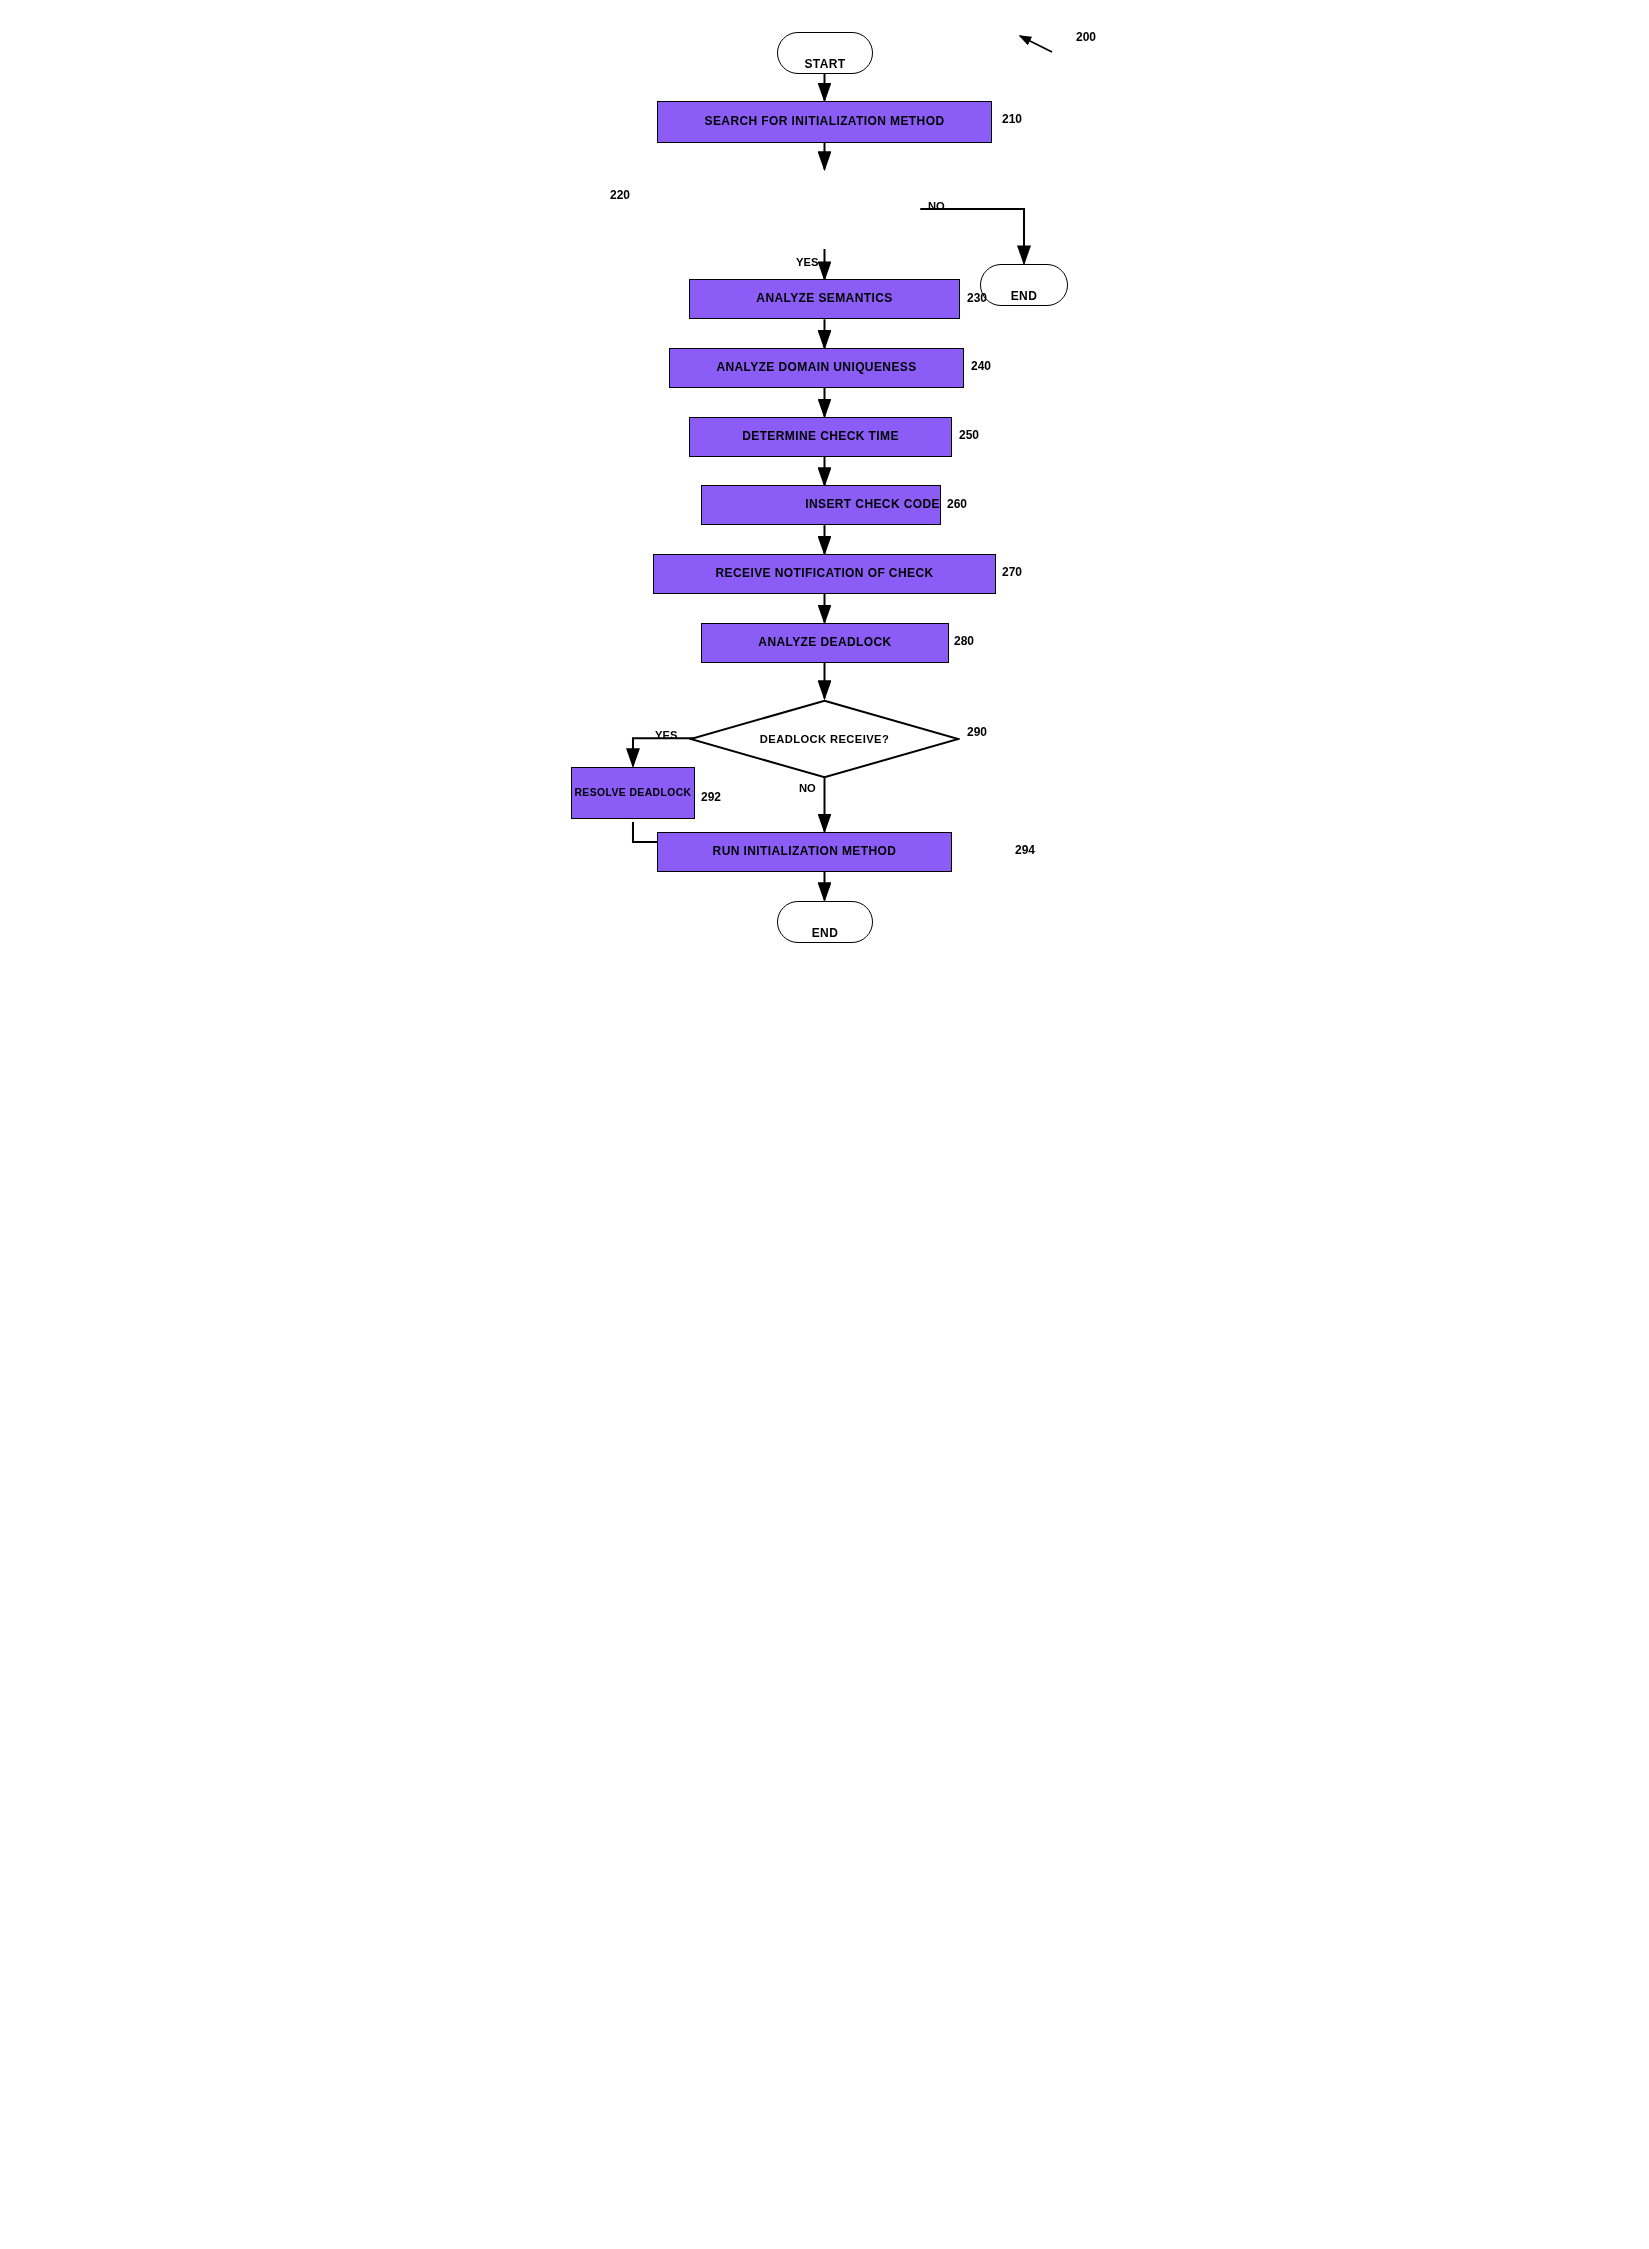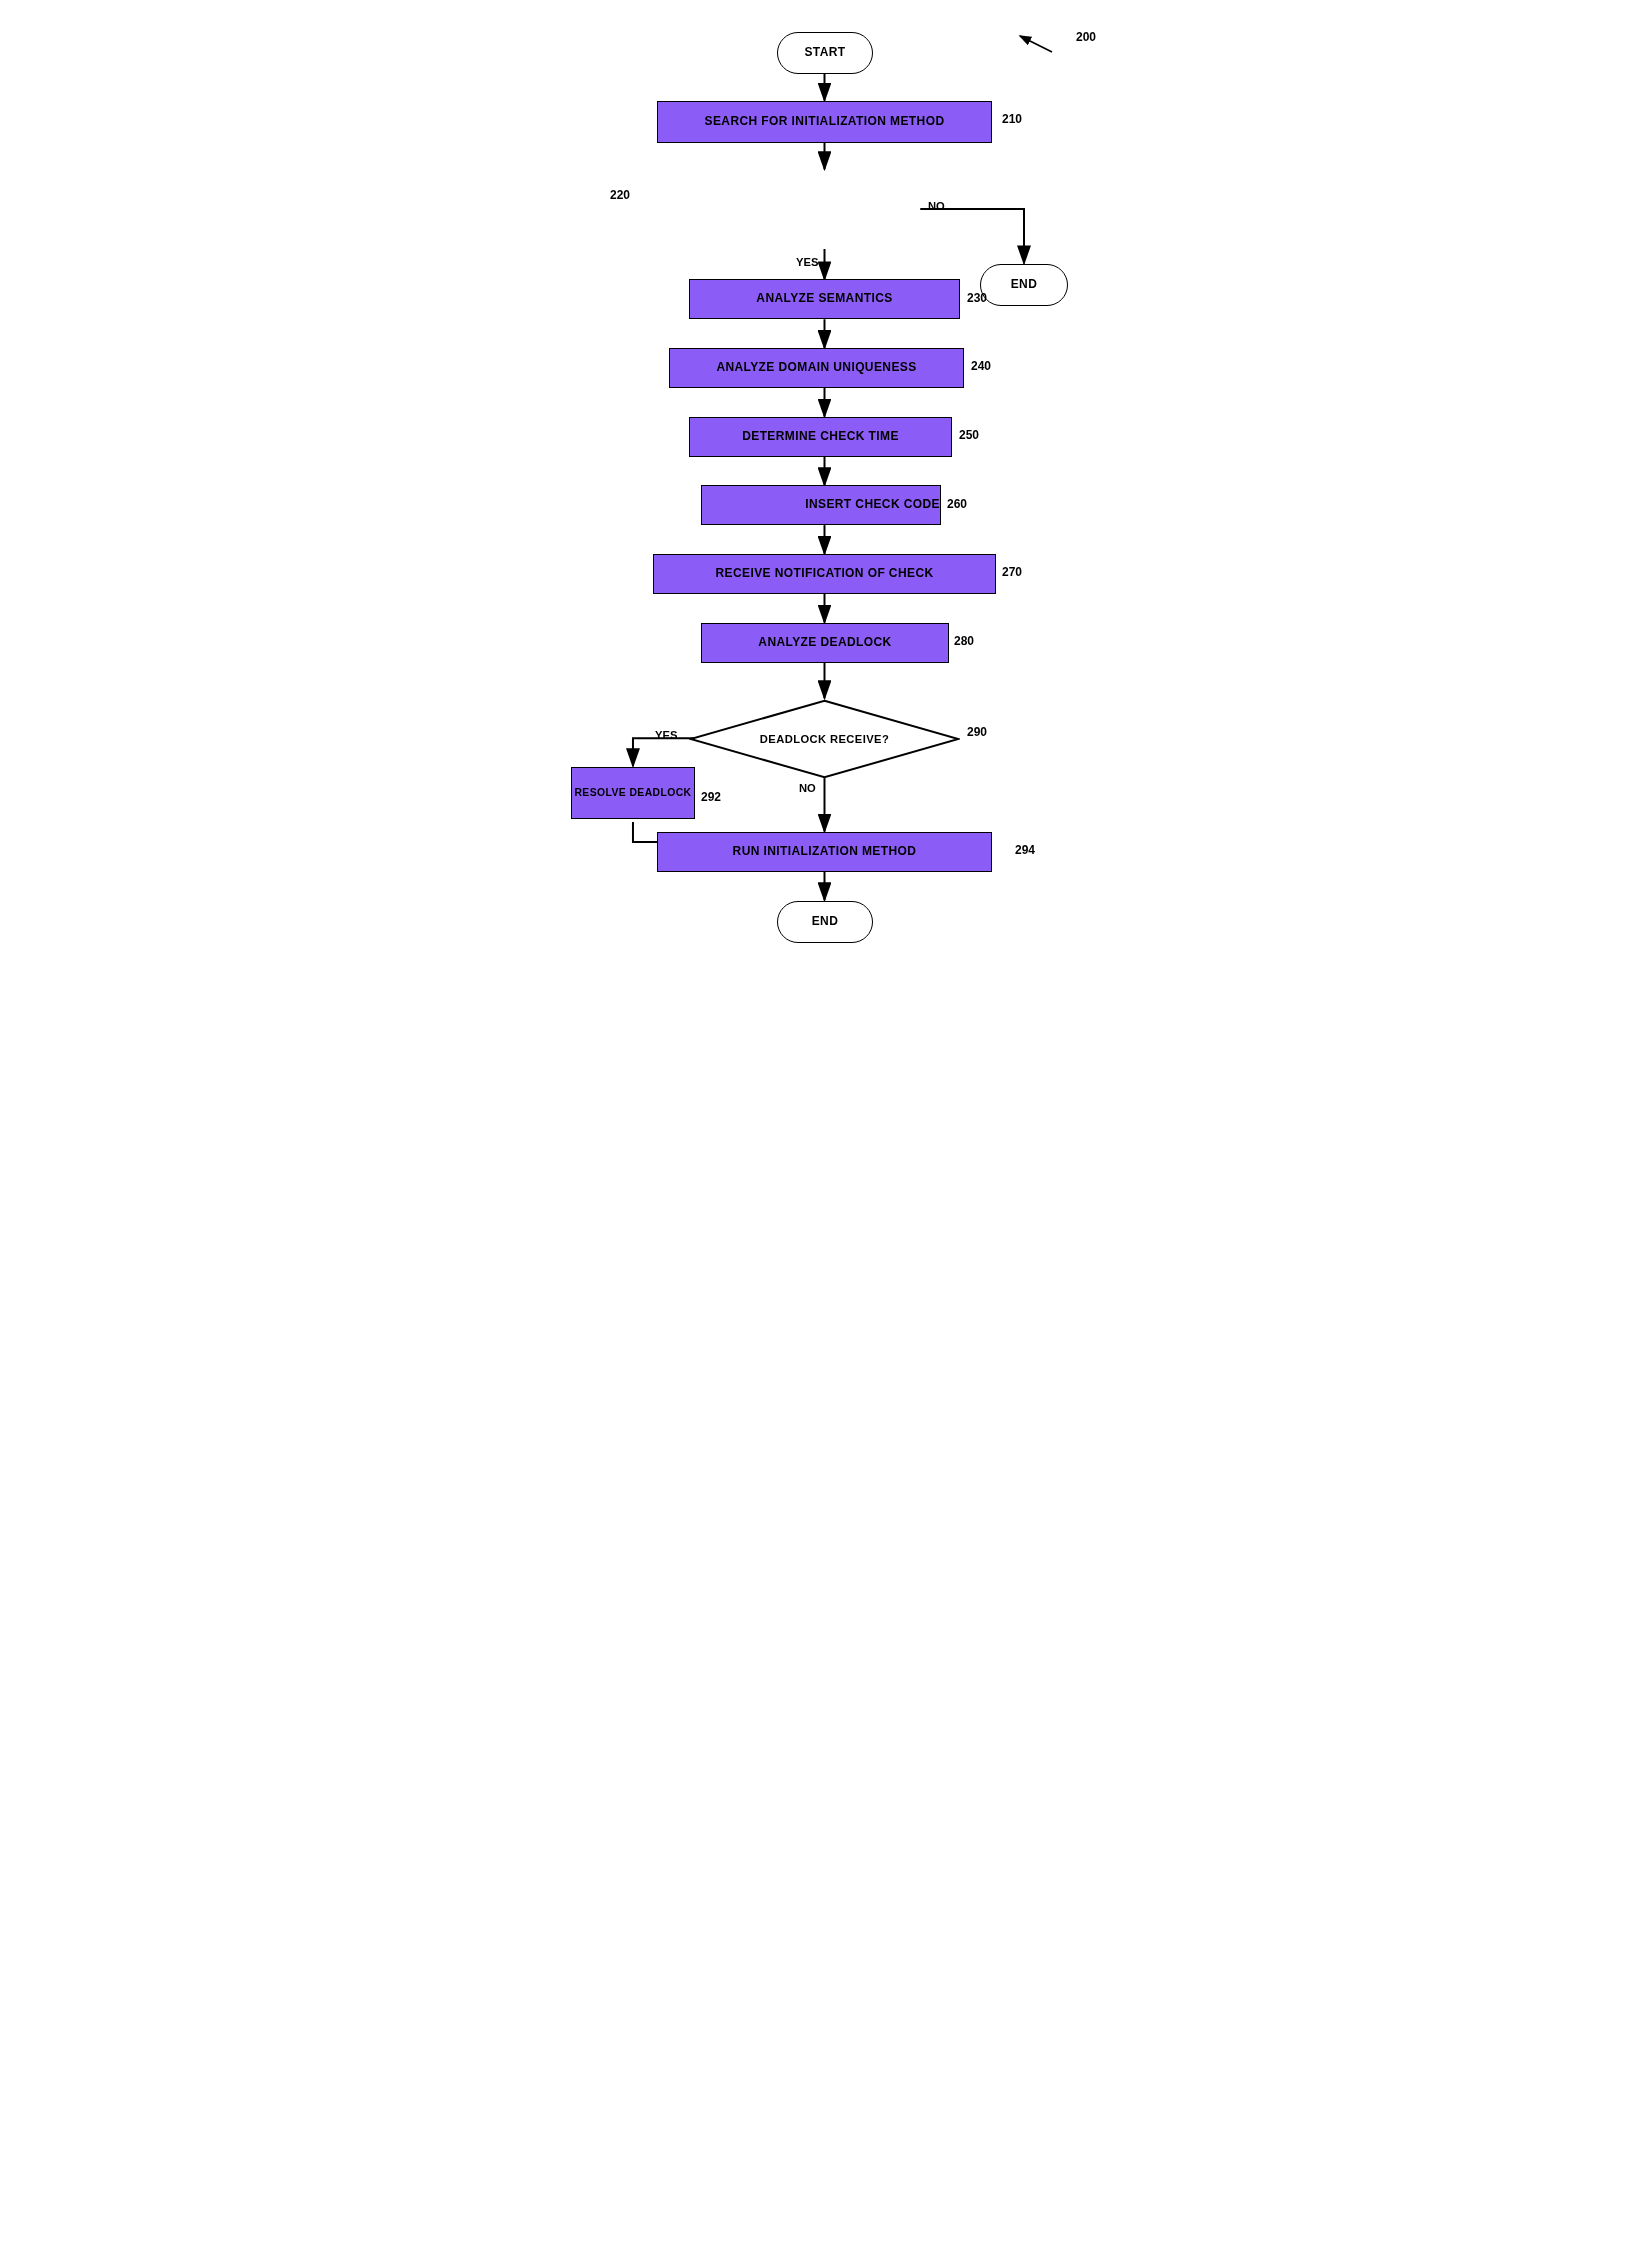--- a/index.html
+++ b/index.html
@@ -28,20 +28,21 @@
     .fc-label {
       font-weight: bold;
       font-size: 12px;
       letter-spacing: 0.4px;
       line-height: 1.3;
     }
     .fc-terminal {
       border: 1.6px solid #000;
       border-radius: 24px;
       background: #fff;
+      align-items: flex-end;
     }
     .fc-process {
       border: 1.6px solid #000;
       background: #8b5cf6;
     }
     .fc-diamond-wrap {
       position: absolute;
     }
     .fc-diamond {
       width: 100%;
@@ -197,21 +198,21 @@
   <div class="yes-no-label" style="top:713px; left:126px;">YES</div>
 
   <div class="yes-no-label" style="top:766px; left:270px;">NO</div>
 
   <div class="fc-node fc-process" style="left:42px; top:751px; width:124px; height:52px;">
     <span class="fc-label" style="font-size:10.4px;">RESOLVE
 DEADLOCK</span>
   </div>
   <div class="ref-num" style="top:774px; left:172px;">292</div>
 
-  <div class="fc-node fc-process" style="left:128px; top:816px; width:335px; height:40px;">
+  <div class="fc-node fc-process" style="left:128px; top:816px; width:295px; height:40px;">
     <span class="fc-label">RUN INITIALIZATION METHOD</span>
   </div>
   <div class="ref-num" style="top:827px; left:486px;">294</div>
 
   <div class="fc-node fc-terminal" style="left:248px; top:885px; width:96px; height:42px;">
     <span class="fc-label">END</span>
   </div>
 
 </div>
 

